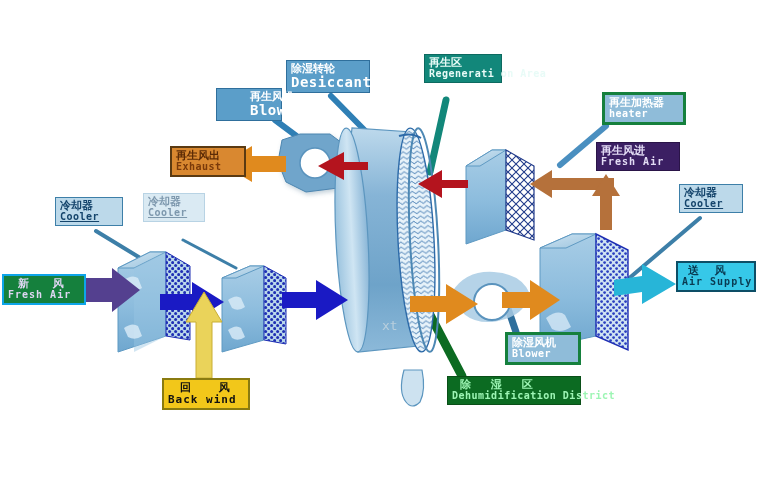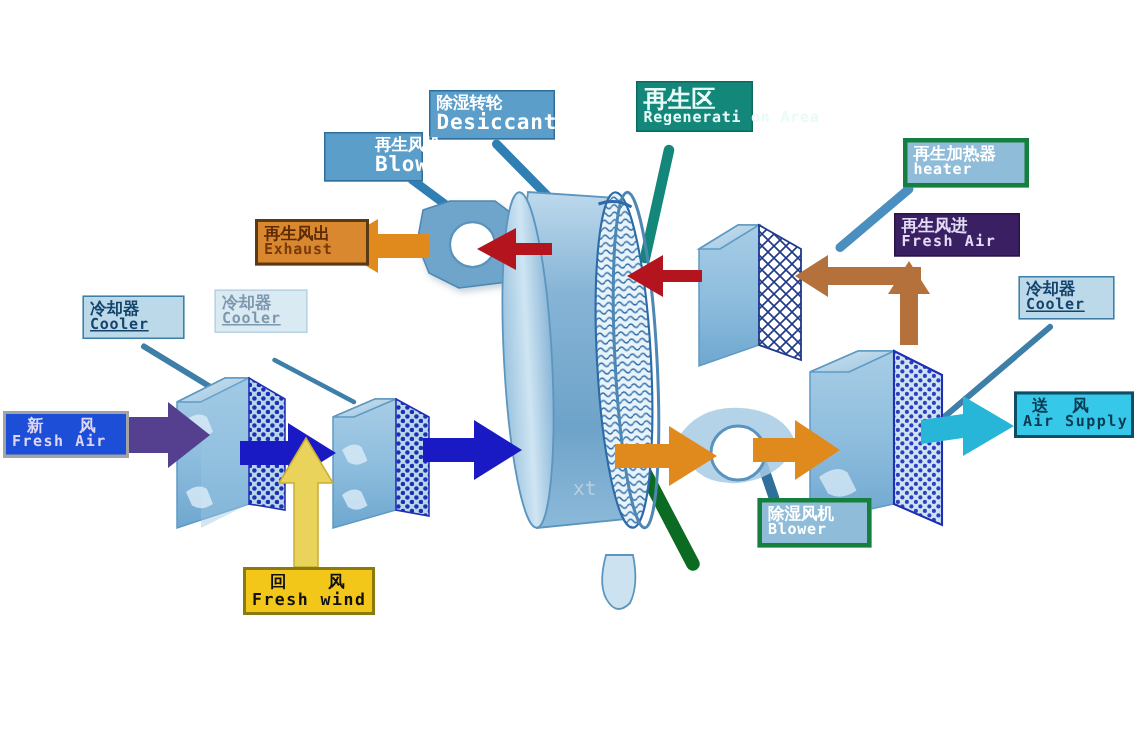--- a/index.html
+++ b/index.html
@@ -23,30 +23,30 @@
   .chip.paleblue .cn{font-size:11px;}
   .chip.paleblue .en{font-size:10px;letter-spacing:.5px;}
 
   
   .chip.cooler{background:#bcd9ea;border:1px solid #3d7fa8;color:#14446b;}
   .chip.cooler .cn{font-size:11px;}
   .chip.cooler .en{font-size:10px;letter-spacing:.5px;text-decoration:underline;}
 
   
   .chip.teal{background:#12877a;border:1px solid #0d6a60;color:#e8fbf7;}
-  .chip.teal .cn{font-size:16px;}
+  .chip.teal .cn{font-size:11px;}
   .chip.teal .en{font-size:10px;letter-spacing:.5px;}
 
   
   .chip.green{background:#0c6b22;border:1px solid #0a4f18;color:#9df5b4;}
   .chip.green .cn{font-size:11px;letter-spacing:8px;padding-left:8px;}
   .chip.green .en{font-size:10px;letter-spacing:.5px;}
 
   
-  .chip.purple{background:#1d4ed8;border:2px solid #a3a3a3;color:#ded6f2;}
+  .chip.purple{background:#15803d;border:2px solid #0ea5e9;color:#ded6f2;}
   .chip.purple .cn{font-size:11px;letter-spacing:10px;padding-left:10px;}
   .chip.purple .en{font-size:10px;letter-spacing:1px;}
 
   
   .chip.purple2{background:#3b1f63;border:1px solid #2a1448;color:#e3dcf5;}
   .chip.purple2 .cn{font-size:11px;}
   .chip.purple2 .en{font-size:10px;letter-spacing:1px;}
 
   
   .chip.orange{background:#d98830;border:2px solid #5a3a12;color:#6b2a08;}
@@ -269,28 +269,32 @@
     <span class="en">Cooler</span>
   </div>
 
   <div class="chip purple" style="left:2px;top:274px;width:84px;">
     <span class="cn">新 风</span>
     <span class="en">Fresh Air</span>
   </div>
 
   <div class="chip yellow" style="left:162px;top:378px;width:88px;">
     <span class="cn">回 风</span>
-    <span class="en">Fresh wind</span>
+    <span class="en">Back wind</span>
   </div>
 
   <div class="chip paleblue" style="left:505px;top:332px;width:76px;">
     <span class="cn">除湿风机</span>
     <span class="en">Blower</span>
   </div>
 
+  <div class="chip green" style="left:447px;top:376px;width:134px;">
+    <span class="cn">除 湿 区</span>
+    <span class="en">Dehumidification District</span>
+  </div>
 
   <div class="chip cyan" style="left:676px;top:261px;width:80px;">
     <span class="cn">送 风</span>
     <span class="en">Air Supply</span>
   </div>
 
 
 </div>
 
 </body></html>

